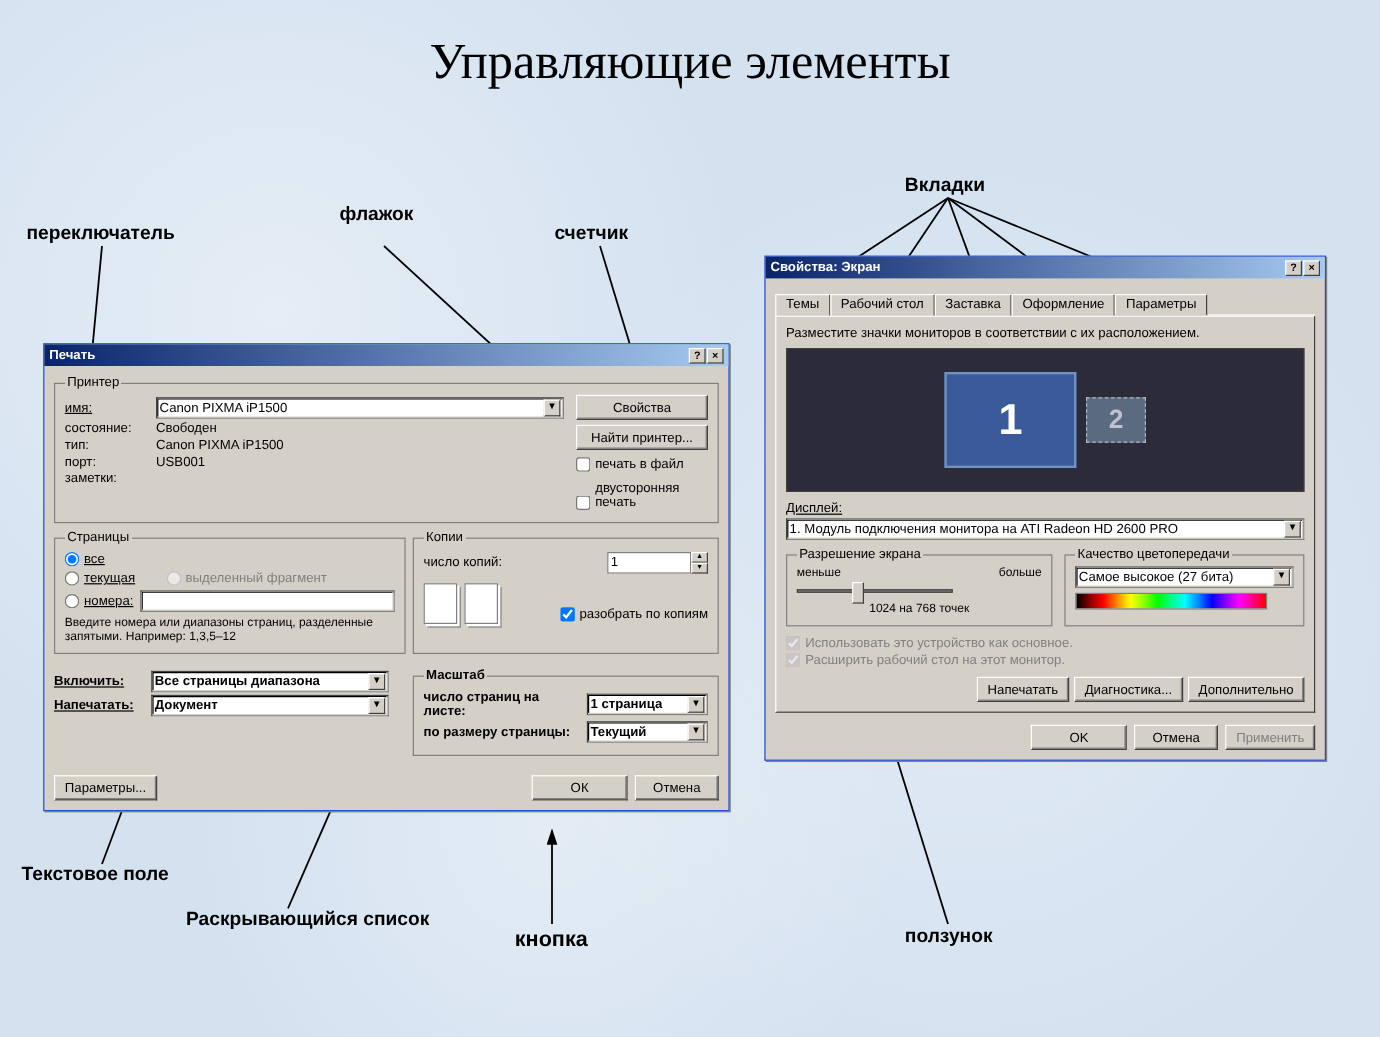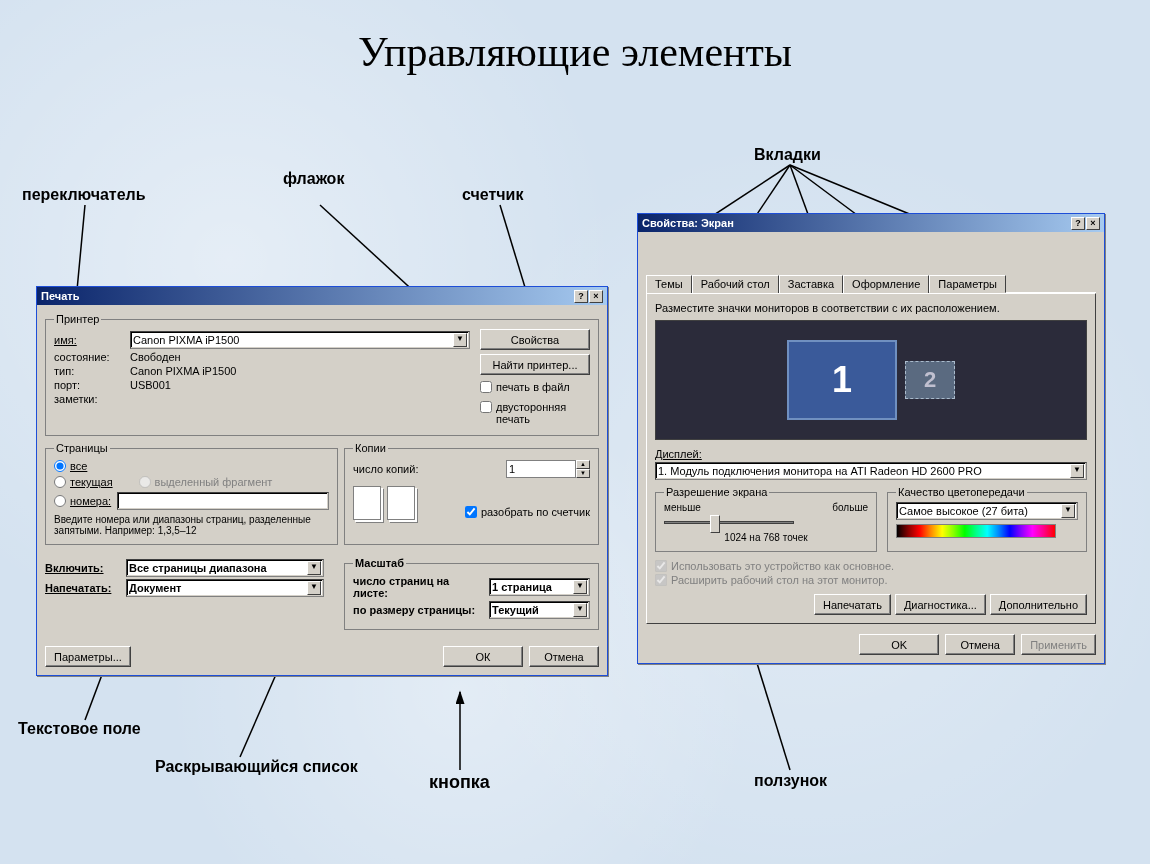--- a/index.html
+++ b/index.html
@@ -70,21 +70,21 @@
   box-shadow: inset -1px -1px 0 #d4d0c8, inset 1px 1px 0 #000;
   font-size: 11px; padding: 1px 2px; height: 18px;
 }
 .combo { display: flex; justify-content: space-between; align-items: center; }
 .combo .arrow {
   width: 14px; height: 14px;
   background: #d4d0c8;
   border: 1px solid #fff; border-right-color: #404040; border-bottom-color: #404040;
   text-align: center; line-height: 10px; font-size: 8px;
 }
-.checkbox, .radio { display: flex; align-items: flex-start; gap: 4px; margin: 2px 0; }
+.checkbox, .radio { display: flex; align-items: flex-end; gap: 4px; margin: 2px 0; }
 .checkbox input, .radio input { width: 12px; height: 12px; }
 .label { font-size: 11px; }
 .disabled { color: #808080; }
 .row { display: flex; align-items: center; gap: 6px; margin: 2px 0; }
 .spinner {
   display: flex;
 }
 .spinner input { width: 70px; height: 18px; border: 1px solid #808080; background: #fff; padding: 0 2px; font-size: 11px; }
 .spinner .spin-btns { display: flex; flex-direction: column; }
 .spinner .spin-btns div {
@@ -93,21 +93,20 @@
   font-size: 6px; line-height: 7px; text-align: center;
 }
 .tabs { display: flex; border-bottom: 1px solid #fff; margin-top: 4px; }
 .tab {
   background: #d4d0c8;
   border: 1px solid #fff; border-right-color: #404040;
   border-bottom: none;
   padding: 2px 8px; font-size: 11px;
   position: relative; top: 1px;
   cursor: pointer;
-  margin-top: 30px;
 }
 .tab.active { border-bottom: 1px solid #d4d0c8; background: #d4d0c8; z-index: 2; }
 .tab-panel {
   border: 1px solid #fff; border-right-color: #404040; border-bottom-color: #404040;
   padding: 8px; background: #d4d0c8;
 }
 .monitor-area {
   background: #2b2b3a;
   border: 1px solid #404040;
   height: 120px;
@@ -269,21 +268,21 @@
           </div>
         </div>
         <div class="row" style="margin-top:8px; align-items:flex-end;">
           <div style="display:flex; gap:6px;">
             <div class="page-icon"></div>
             <div class="page-icon"></div>
           </div>
           <div style="flex:1;"></div>
           <label class="checkbox">
               <input type="checkbox" checked="" style="">
-              <span>разобрать по счетчик</span>
+              <span>разобрать по копиям</span>
             </label>
         </div>
       </fieldset>
     </div>
 
     <div style="display:flex; gap:20px; margin-top:6px;font-weight:bold;">
       <div style="flex:1;">
         <div class="row">
           <span class="label underline" style="width:75px;">Включить:</span>
           <div class="combo" style="flex:1;">

